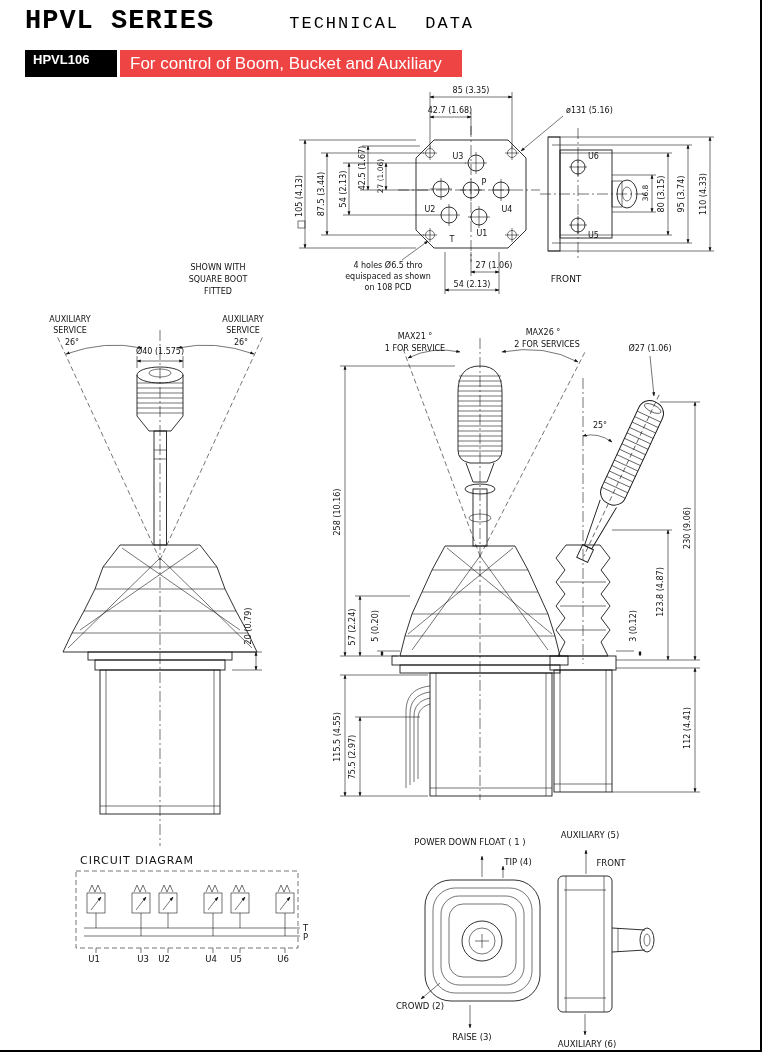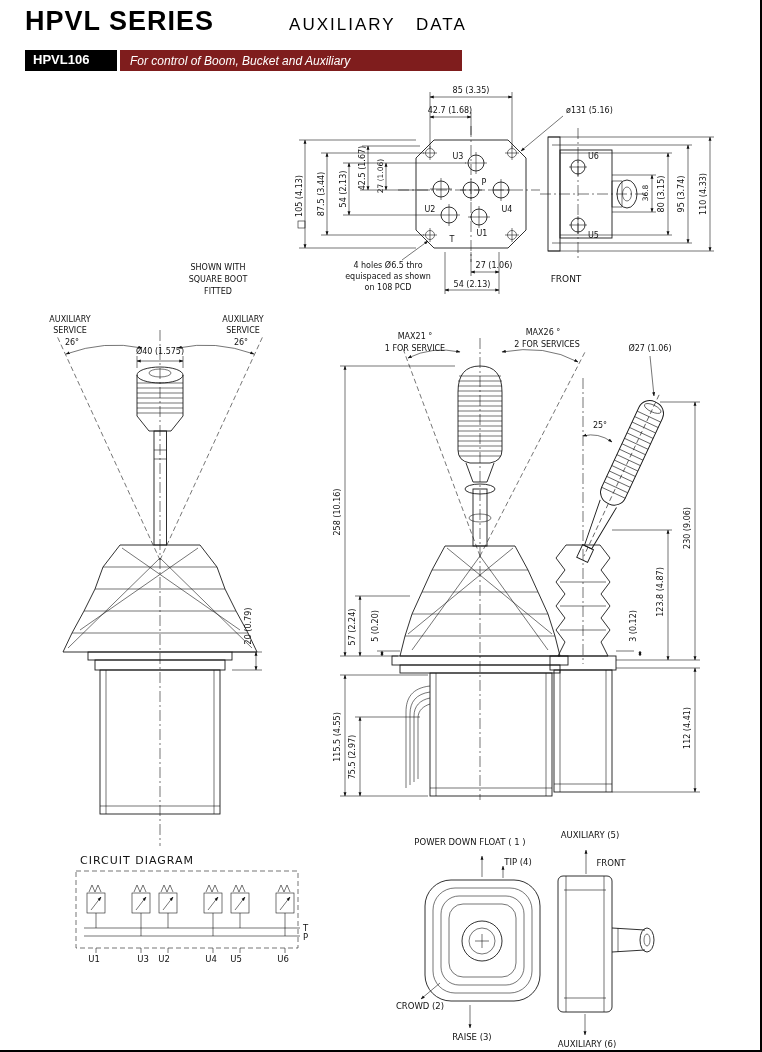--- a/index.html
+++ b/index.html
@@ -1,39 +1,39 @@
 <!DOCTYPE html>
 <html><head>
 <meta charset="utf-8">
 <style>
   html,body{margin:0;padding:0;background:#e8e8e8;}
   #page{position:relative;width:762px;height:1052px;background:#fff;font-family:"Liberation Sans",sans-serif;
         border-right:2px solid #000;border-bottom:2px solid #000;box-sizing:border-box;overflow:hidden;}
-  .header{position:absolute;top:6px;left:25px;display:flex;align-items:baseline;}
+  .header{position:absolute;top:6px;left:25px;display:flex;align-items:baseline;font-family:Liberation Mono, monospace;}
   .title{font-size:27px;font-weight:bold;letter-spacing:1px;color:#000;}
   .subtitle{font-size:17px;letter-spacing:2px;word-spacing:14px;color:#000;margin-left:75px;}
   .modelbar{position:absolute;top:50px;left:25px;display:flex;gap:3px;border-radius:7px;}
   .model{background:#000;color:#fff;font-weight:bold;font-size:13px;padding:2px 8px;width:76px;}
-  .desc{background:#7f1d1d;color:#fff;font-size:12px;padding:3.5px 10px;width:322px;font-style:italic;}
+  .desc{background:#ef4444;color:#fff;font-size:17px;padding:3.5px 10px;width:322px;}
   svg{position:absolute;top:0;left:0;}
   svg text{font-family:"DejaVu Sans",sans-serif;fill:#111;}
   .t7{font-size:7.5px}.t8{font-size:8px}.t85{font-size:8.5px}.t9{font-size:9px}.t11{font-size:11px;letter-spacing:1px}
   .ln{stroke:#1a1a1a;stroke-width:0.9;fill:none}
   .lt{stroke:#1a1a1a;stroke-width:0.6;fill:none}
   .dsh{stroke-dasharray:5 3}
   .ddot{stroke-dasharray:11 3 2 3}
 </style>
 </head>
 <body>
 
 <div id="page">
 
   <div class="header">
     <div class="title">HPVL SERIES</div>
-    <div class="subtitle">AUXILIARY DATA</div>
+    <div class="subtitle">TECHNICAL DATA</div>
   </div>
   <div class="modelbar">
     <div class="model">HPVL106</div>
     <div class="desc">For control of Boom, Bucket and Auxiliary</div>
   </div>
 
   <svg width="762" height="1052" viewBox="0 0 762 1052">
     <defs>
       <marker id="arr" viewBox="0 0 10 10" refX="9" refY="5" markerWidth="7" markerHeight="7" orient="auto-start-reverse">
         <path d="M0,1.5 L10,5 L0,8.5 z" fill="#111"></path>

